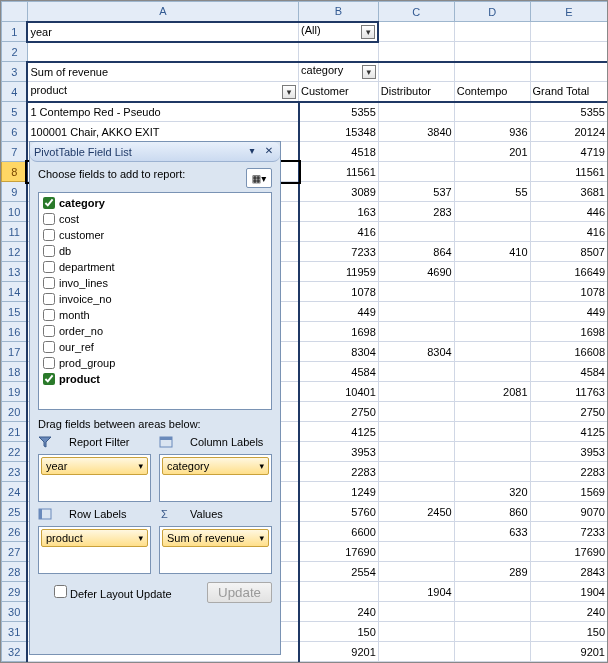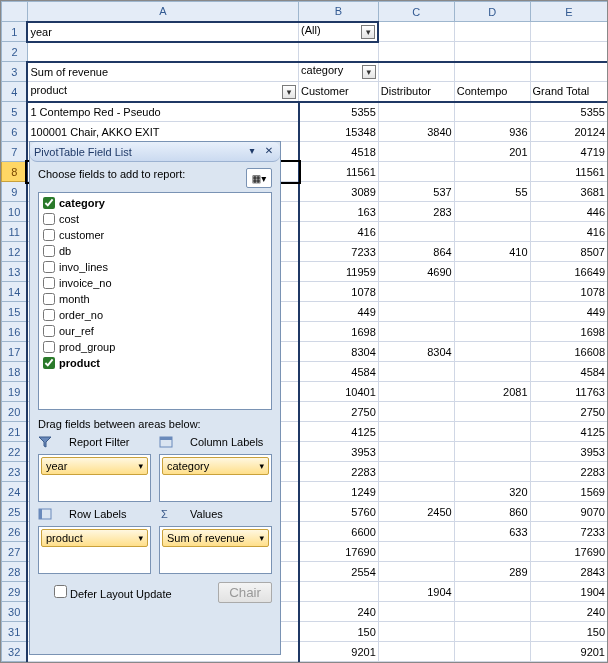--- a/index.html
+++ b/index.html
@@ -360,20 +360,24 @@
         <div class="fitem">
           <input type="checkbox" style="">
           <span>customer</span>
         </div>
         <div class="fitem">
           <input type="checkbox" style="">
           <span>db</span>
         </div>
         <div class="fitem">
           <input type="checkbox" style="">
+          <span>department</span>
+        </div>
+        <div class="fitem">
+          <input type="checkbox" style="">
           <span>invo_lines</span>
         </div>
         <div class="fitem">
           <input type="checkbox" style="">
           <span>invoice_no</span>
         </div>
         <div class="fitem">
           <input type="checkbox" style="">
           <span>month</span>
         </div>
@@ -450,16 +454,16 @@
         </div>
       <div class="areabox">
           <div class="pill">
             <span>Sum of revenue</span>
             <span class="car">▾</span>
           </div>
         </div>
     </div>
     <div class="deferrow">
       <label><input type="checkbox" style=""> <span>Defer Layout Update</span></label>
-      <button class="updbtn" disabled="">Chair</button>
+      <button class="updbtn" disabled="">Update</button>
     </div>
   </div>
 </div>
 
 </body></html>

